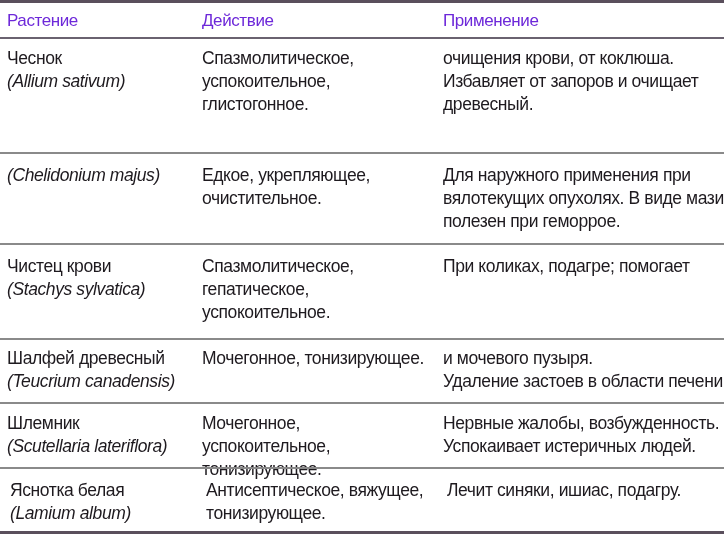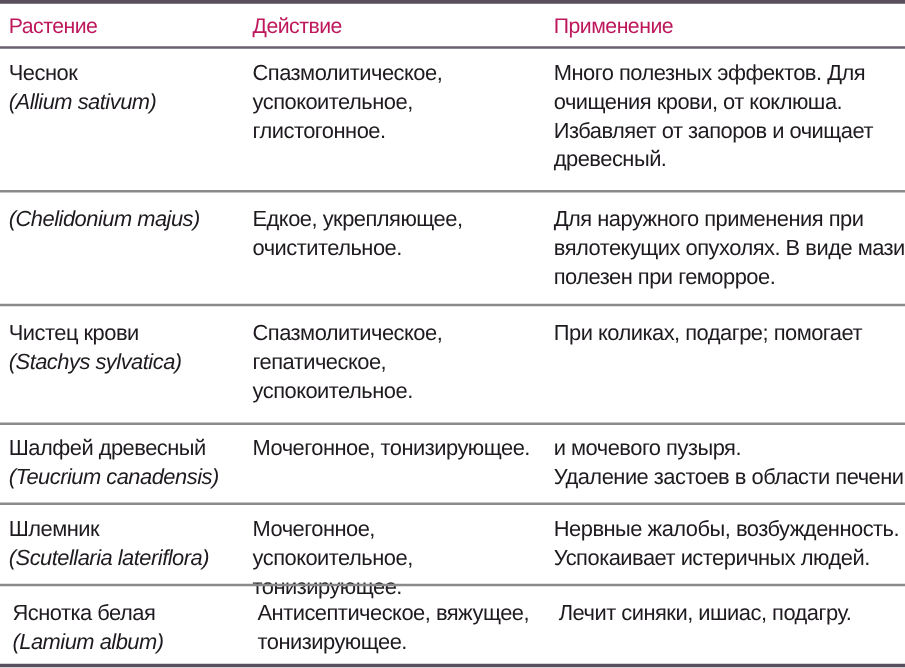--- a/index.html
+++ b/index.html
@@ -5,21 +5,21 @@
   html, body { margin:0; padding:0; background:#ffffff; }
   body { width:724px; height:534px; overflow:hidden; position:relative;
          font-family:"Liberation Sans", "DejaVu Sans", sans-serif; color:#1e1a1f; }
   .table { position:absolute; left:0; top:0; width:724px; height:534px; }
   .hline { position:absolute; left:0; width:724px; }
   .top-rule { top:0; height:3px; background:#5a4f5c; }
   .head-rule { top:37px; height:2px; background:#6a6270; }
   .row-rule { height:2px; background:#8a8a8a; }
   .bottom-rule { top:531px; height:3px; background:#5a4f5c; }
   .cell { position:absolute; font-size:17.5px; line-height:23px; letter-spacing:-0.4px; }
-  .head { font-size:17px; color:#be185d; top:9px; }
+  .head { font-size:17px; color:#6d28d9; top:9px; }
   .latin { font-style:italic; }
   .c1 { left:7px; width:190px; }
   .c2 { left:202px; width:230px; }
   .c3 { left:443px; width:281px; }
   .shift .c1 { left:10px; }
   .shift .c2 { left:206px; }
   .shift .c3 { left:447px; }
 </style>
 </head>
 <body>
@@ -37,21 +37,20 @@
     <div class="cell c1" style="top:47px">
       <div>Чеснок</div>
       <div class="latin">(Allium sativum)</div>
     </div>
     <div class="cell c2" style="top:47px">
       <div>Спазмолитическое,</div>
       <div>успокоительное,</div>
       <div>глистогонное.</div>
     </div>
     <div class="cell c3" style="top:47px">
-      <div>Много полезных эффектов. Для</div>
       <div>очищения крови, от коклюша.</div>
       <div>Избавляет от запоров и очищает</div>
       <div>древесный.</div>
     </div>
   </div>
   <div class="hline row-rule" style="top:152px"></div>
 
   <div>
     <div class="cell c1" style="top:164px">
       <div class="latin">(Chelidonium majus)</div>

